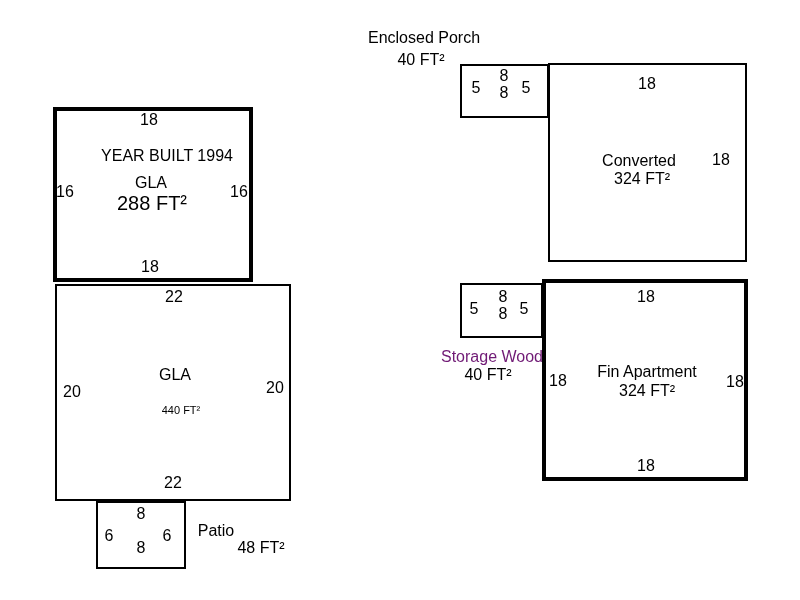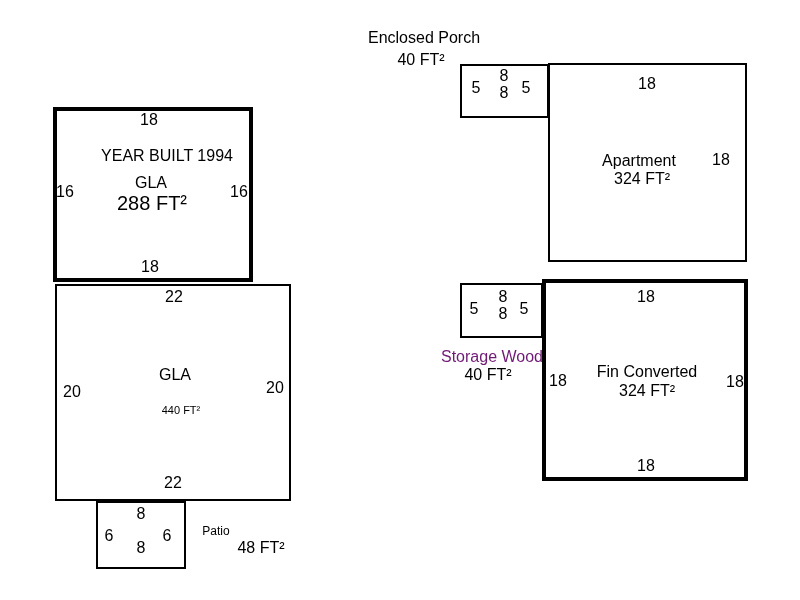--- a/index.html
+++ b/index.html
@@ -58,50 +58,50 @@
       <div class="label" style="left: 72px; top: 392px; font-size: 16px; color: rgb(0, 0, 0);">20</div>
       <div class="label" style="left: 275px; top: 388px; font-size: 16px; color: rgb(0, 0, 0);">20</div>
       <div class="label" style="left: 173px; top: 483px; font-size: 16px; color: rgb(0, 0, 0);">22</div>
     </div>
     <div class="section">
       <div class="rect" style="left: 96px; top: 501px; width: 90px; height: 68px; border-width: 2px; border-color: rgb(0, 0, 0);"></div>
       <div class="label" style="left: 141px; top: 514px; font-size: 16px; color: rgb(0, 0, 0);">8</div>
       <div class="label" style="left: 109px; top: 536px; font-size: 16px; color: rgb(0, 0, 0);">6</div>
       <div class="label" style="left: 167px; top: 536px; font-size: 16px; color: rgb(0, 0, 0);">6</div>
       <div class="label" style="left: 141px; top: 548px; font-size: 16px; color: rgb(0, 0, 0);">8</div>
-      <div class="label" style="left: 216px; top: 531px; font-size: 12px; color: rgb(0, 0, 0);">Patio</div>
+      <div class="label" style="left: 216px; top: 531px; font-size: 16px; color: rgb(0, 0, 0);">Patio</div>
       <div class="label" style="left: 217px; top: 548px; font-size: 16px; color: rgb(0, 0, 0); margin-left: 44px;">48 FT²</div>
     </div>
     <div class="section">
       <div class="rect" style="left: 460px; top: 64px; width: 89px; height: 54px; border-width: 2px; border-color: rgb(0, 0, 0);"></div>
       <div class="label" style="left: 424px; top: 38px; font-size: 16px; color: rgb(0, 0, 0);">Enclosed Porch</div>
       <div class="label" style="left: 421px; top: 60px; font-size: 16px; color: rgb(0, 0, 0);">40 FT²</div>
       <div class="label" style="left: 476px; top: 88px; font-size: 16px; color: rgb(0, 0, 0);">5</div>
       <div class="label" style="left: 504px; top: 76px; font-size: 16px; color: rgb(0, 0, 0);">8</div>
       <div class="label" style="left: 504px; top: 93px; font-size: 16px; color: rgb(0, 0, 0);">8</div>
       <div class="label" style="left: 526px; top: 88px; font-size: 16px; color: rgb(0, 0, 0);">5</div>
     </div>
     <div class="section">
       <div class="rect" style="left: 548px; top: 63px; width: 199px; height: 199px; border-width: 2px; border-color: rgb(0, 0, 0);"></div>
       <div class="label" style="left: 647px; top: 84px; font-size: 16px; color: rgb(0, 0, 0);">18</div>
-      <div class="label" style="left: 639px; top: 161px; font-size: 16px; color: rgb(0, 0, 0);">Apartment</div>
+      <div class="label" style="left: 639px; top: 161px; font-size: 16px; color: rgb(0, 0, 0);">Converted</div>
       <div class="label" style="left: 642px; top: 179px; font-size: 16px; color: rgb(0, 0, 0);">324 FT²</div>
       <div class="label" style="left: 721px; top: 160px; font-size: 16px; color: rgb(0, 0, 0);">18</div>
     </div>
     <div class="section">
       <div class="rect" style="left: 460px; top: 283px; width: 83px; height: 55px; border-width: 2px; border-color: rgb(0, 0, 0);"></div>
       <div class="label" style="left: 474px; top: 309px; font-size: 16px; color: rgb(0, 0, 0);">5</div>
       <div class="label" style="left: 503px; top: 297px; font-size: 16px; color: rgb(0, 0, 0);">8</div>
       <div class="label" style="left: 503px; top: 314px; font-size: 16px; color: rgb(0, 0, 0);">8</div>
       <div class="label" style="left: 524px; top: 309px; font-size: 16px; color: rgb(0, 0, 0);">5</div>
       <div class="label" style="left: 492px; top: 357px; font-size: 16px; color: #701a75;">Storage Wood</div>
       <div class="label" style="left: 488px; top: 375px; font-size: 16px; color: rgb(0, 0, 0);">40 FT²</div>
     </div>
     <div class="section">
       <div class="rect" style="left: 542px; top: 279px; width: 206px; height: 202px; border-width: 4px; border-color: rgb(0, 0, 0);"></div>
       <div class="label" style="left: 646px; top: 297px; font-size: 16px; color: rgb(0, 0, 0);">18</div>
       <div class="label" style="left: 558px; top: 381px; font-size: 16px; color: rgb(0, 0, 0);">18</div>
-      <div class="label" style="left: 647px; top: 372px; font-size: 16px; color: rgb(0, 0, 0);">Fin Converted</div>
+      <div class="label" style="left: 647px; top: 372px; font-size: 16px; color: rgb(0, 0, 0);">Fin Apartment</div>
       <div class="label" style="left: 647px; top: 391px; font-size: 16px; color: rgb(0, 0, 0);">324 FT²</div>
       <div class="label" style="left: 735px; top: 382px; font-size: 16px; color: rgb(0, 0, 0);">18</div>
       <div class="label" style="left: 646px; top: 466px; font-size: 16px; color: rgb(0, 0, 0);">18</div>
     </div>
   </div>
 
 </body></html>

